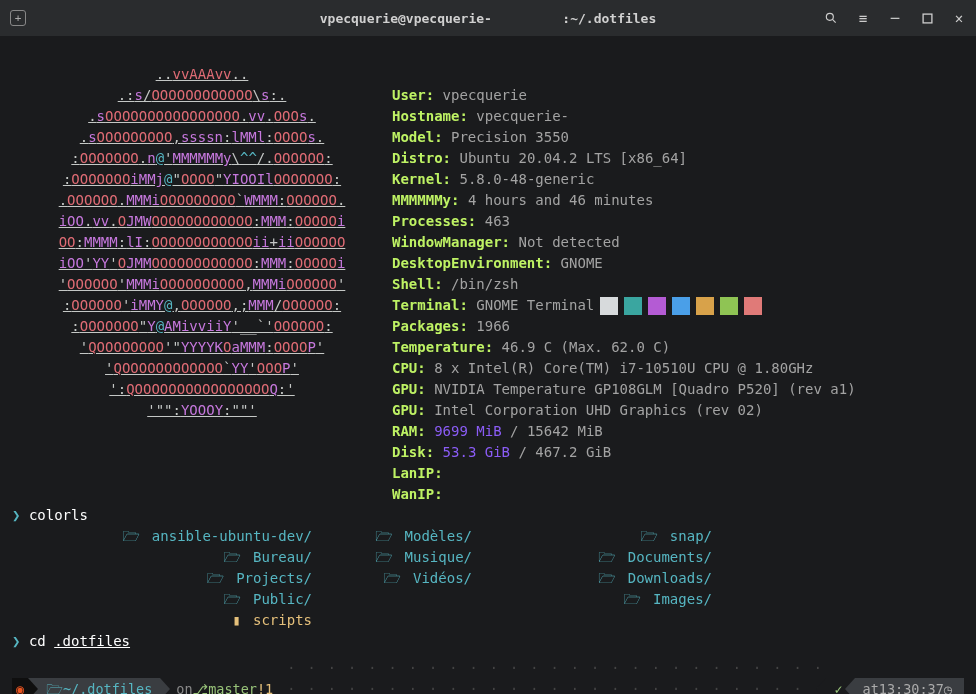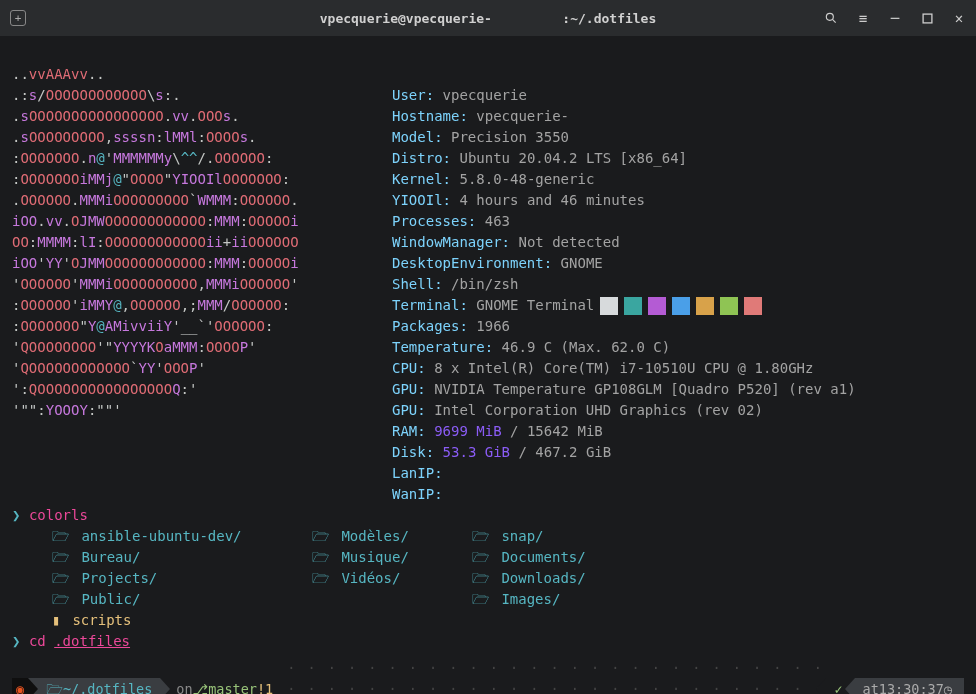--- a/index.html
+++ b/index.html
@@ -43,37 +43,39 @@
   .terminal {
     padding: 28px 12px 10px 12px;
     line-height: 21px;
     font-size: 14px;
     letter-spacing: 0;
   }
   .fetch { display:flex; }
   .ascii {
     width: 380px;
     white-space: pre;
+    text-align:center;
     color:#c5c8c6;
+    text-decoration:underline;
   }
   .ascii .a { color:#e06c75; }
   .ascii .b { color:#c678dd; }
   .ascii .c { color:#56b6c2; }
   .ascii .w { color:#c5c8c6; }
   .info { flex:1; white-space: pre; }
-  .info .k { color:#7dd3fc; font-weight:normal;}
+  .info .k { color:#bef264; font-weight:bold;}
   .info .v { color:#a3a3a3; }
   .info .y { color:#8b5cf6;margin-top:44px; }
   .swatches { display:inline-flex; gap:6px; vertical-align:middle; margin-left:6px;}
   .swatch { width:18px; height:18px; display:inline-block; }
   .promptline { white-space: pre; }
   .arrow { color:#56b6c2; font-weight:bold;}
-  .cmd { color:#ec4899; }
+  .cmd { color:#ffffff; }
   .under { text-decoration: underline; }
-  .ls { padding-left:40px; display:grid; grid-template-columns: 260px 160px 240px; column-gap:0; }
+  .ls { padding-left:40px; display:grid; grid-template-columns: 260px 160px 240px; column-gap:0;text-align:right; }
   .ls .entry { color:#56b6c2; white-space:pre;}
   .ls .ficon { color:#56b6c2; margin-right:12px;}
   .ls .scripts { color:#e5c07b; }
   .ls .sfile { color:#e5c07b; margin-right:12px;}
   .statusbar {
     margin-top:26px;
     height:22px;
     display:flex;
     align-items:center;
     font-size:13.5px;
@@ -139,21 +141,21 @@
 <span class="w">'</span><span class="a">QOOOOOOOO</span><span class="w">'"</span><span class="b">YYYYK</span><span class="a">O</span><span class="b">aMMM</span><span class="w">:</span><span class="a">OOOO</span><span class="b">P</span><span class="w">'</span>
 <span class="w">'</span><span class="a">QOOOOOOOOOOOO</span><span class="w">`</span><span class="b">YY</span><span class="w">'</span><span class="a">OOO</span><span class="b">P</span><span class="w">'</span>
 <span class="w">':</span><span class="a">QOOOOOOOOOOOOOOOO</span><span class="b">Q</span><span class="w">:'</span>
 <span class="w">'"":</span><span class="b">YOOOY</span><span class="w">:""'</span></div>
 <div class="info">
 <span class="k">User:</span> <span class="v">vpecquerie</span>
 <span class="k">Hostname:</span> <span class="v">vpecquerie-</span>
 <span class="k">Model:</span> <span class="v">Precision 3550</span>
 <span class="k">Distro:</span> <span class="v">Ubuntu 20.04.2 LTS [x86_64]</span>
 <span class="k">Kernel:</span> <span class="v">5.8.0-48-generic</span>
-<span class="k">YIOOIl:</span> <span class="v">4 hours and 46 minutes</span>
+<span class="k">MMMMMMy:</span> <span class="v">4 hours and 46 minutes</span>
 <span class="k">Processes:</span> <span class="v">463</span>
 <span class="k">WindowManager:</span> <span class="v">Not detected</span>
 <span class="k">DesktopEnvironment:</span> <span class="v">GNOME</span>
 <span class="k">Shell:</span> <span class="v">/bin/zsh</span>
 <span class="k">Terminal:</span> <span class="v">GNOME Terminal</span><span class="swatches"><span class="swatch" style="background:#d7dadc"></span><span class="swatch" style="background:#3aa6a0"></span><span class="swatch" style="background:#b45bd4"></span><span class="swatch" style="background:#4a9fe8"></span><span class="swatch" style="background:#d8a24a"></span><span class="swatch" style="background:#8fc454"></span><span class="swatch" style="background:#e07a78"></span></span>
 <span class="k">Packages:</span> <span class="v">1966</span>
 <span class="k">Temperature:</span> <span class="v">46.9 C (Max. 62.0 C)</span>
 <span class="k">CPU:</span> <span class="v">8 x Intel(R) Core(TM) i7-10510U CPU @ 1.80GHz</span>
 <span class="k">GPU:</span> <span class="v">NVIDIA Temperature GP108GLM [Quadro P520] (rev a1)</span>
 <span class="k">GPU:</span> <span class="v">Intel Corporation UHD Graphics (rev 02)</span>

